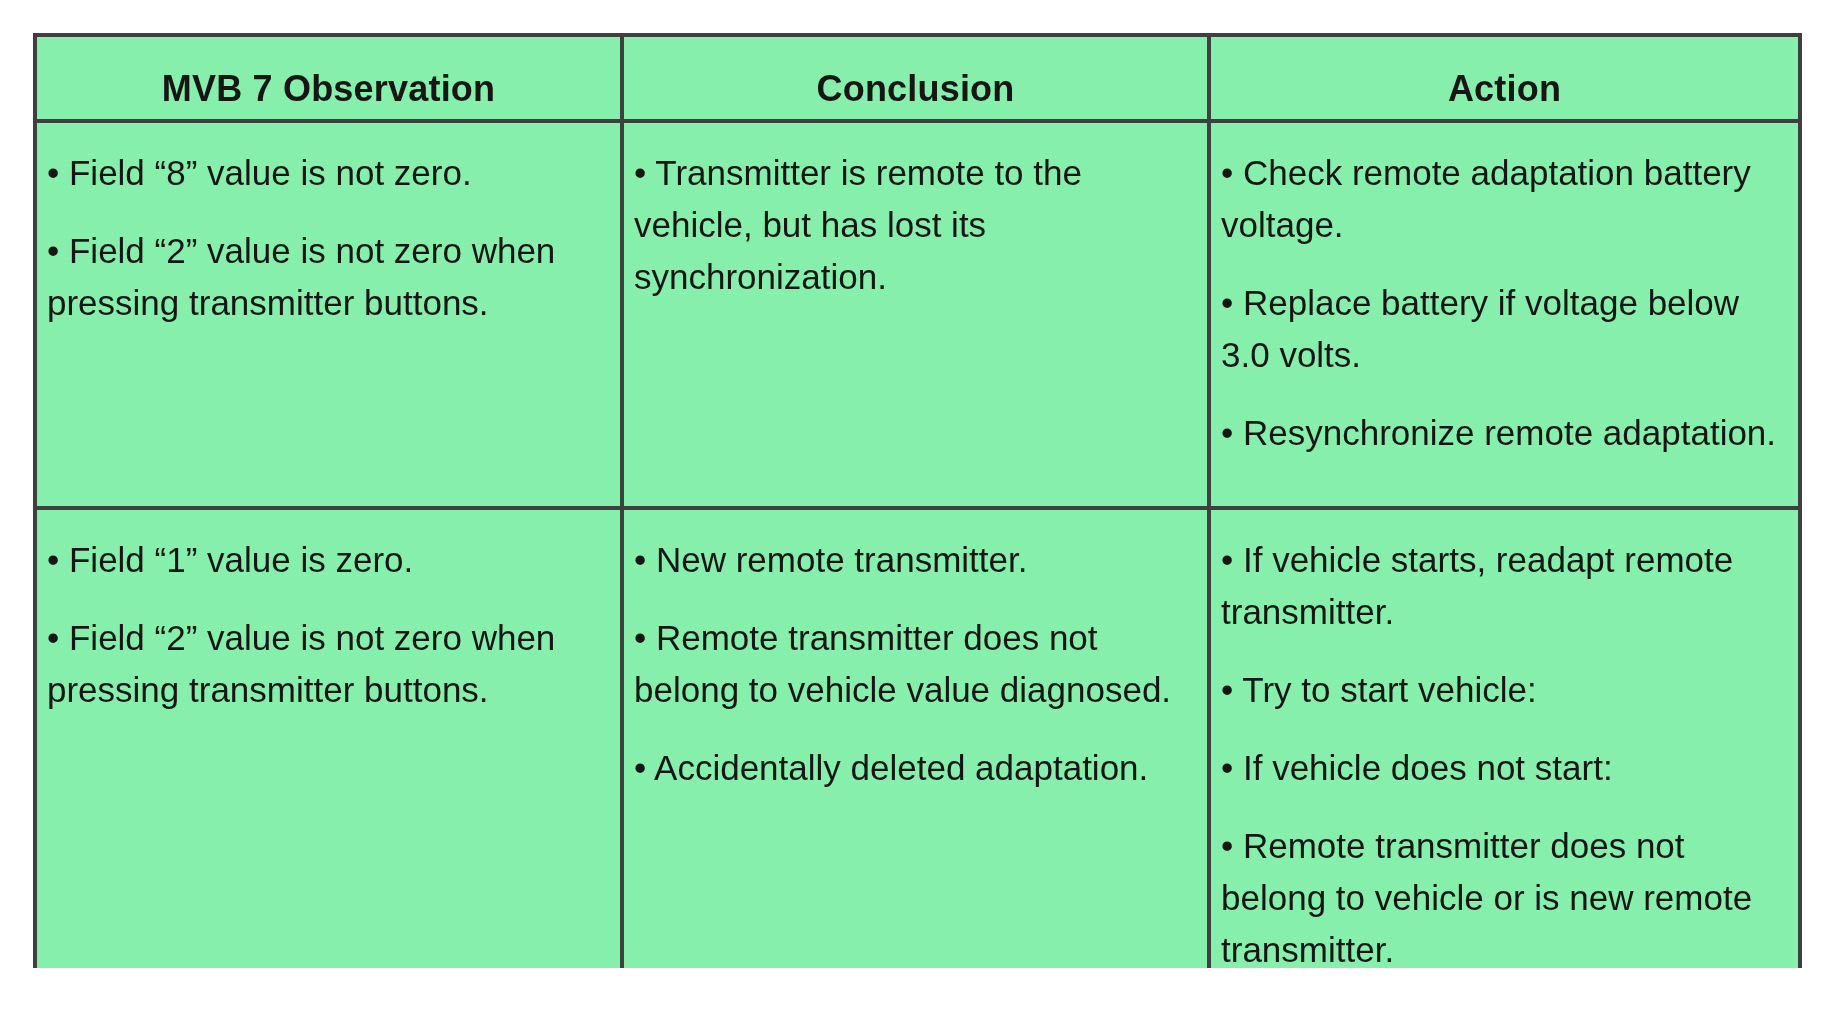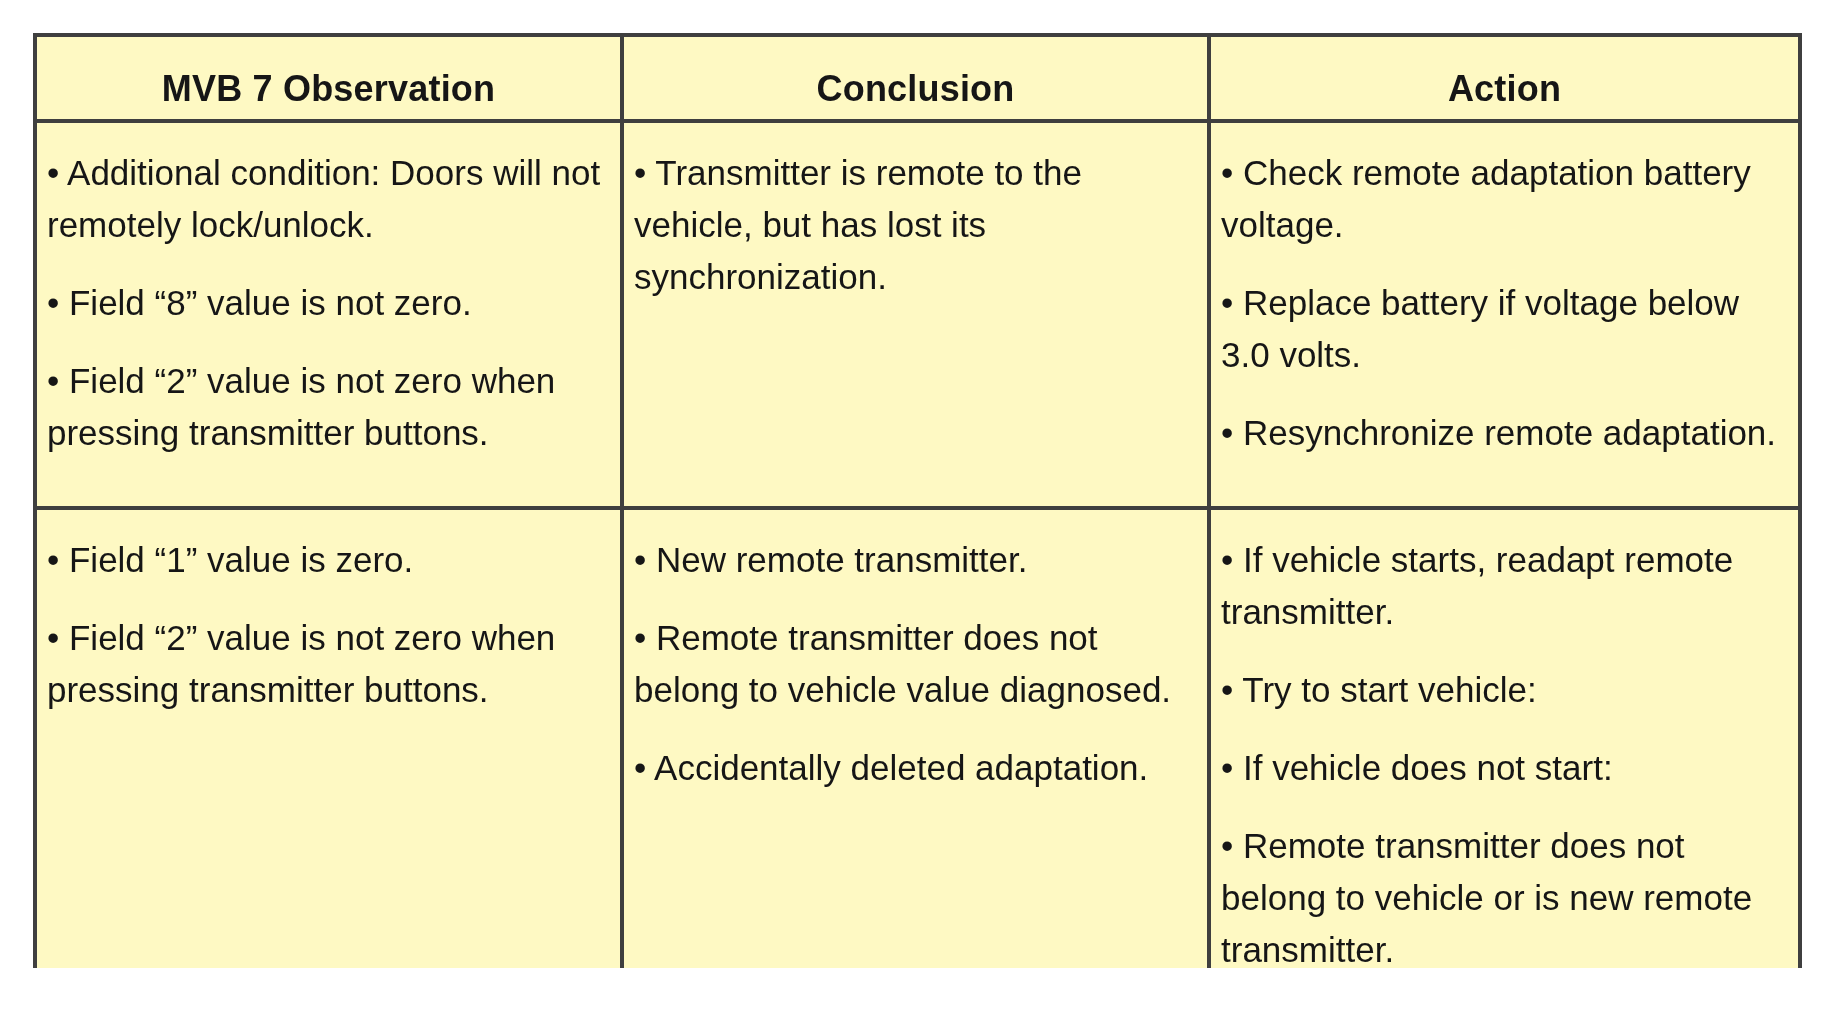--- a/index.html
+++ b/index.html
@@ -22,21 +22,21 @@
     left: 33px;
     top: 33px;
     width: 1769px;
     height: 935px;
     box-sizing: border-box;
     border: 4px solid #3f3f3f;
     border-bottom: none;           
     display: grid;
     grid-template-columns: 1fr 1fr 1fr;
     grid-template-rows: 86px 387px 1fr;
-    background: #fef9c3;
+    background: #86efac;
     color: #161616;
   }
   .cell {
     box-sizing: border-box;
     overflow: hidden;
   }
   .cell.colsep { border-right: 4px solid #3f3f3f; }
   .cell.rowsep { border-bottom: 4px solid #3f3f3f; }
   .th {
     display: flex;
@@ -66,21 +66,20 @@
       <span>MVB 7 Observation</span>
     </div>
     <div class="cell th colsep rowsep">
       <span>Conclusion</span>
     </div>
     <div class="cell th rowsep">
       <span>Action</span>
     </div>
 
     <div class="cell td colsep rowsep">
-      <p>• Additional condition: Doors will not remotely lock/unlock.</p>
       <p>• Field “8” value is not zero.</p>
       <p>• Field “2” value is not zero when pressing transmitter buttons.</p>
     </div>
     <div class="cell td colsep rowsep">
       <p>• Transmitter is remote to the vehicle, but has lost its synchronization.</p>
     </div>
     <div class="cell td rowsep">
       <p>• Check remote adaptation battery voltage.</p>
       <p>• Replace battery if voltage below 3.0 volts.</p>
       <p>• Resynchronize remote adaptation.</p>

